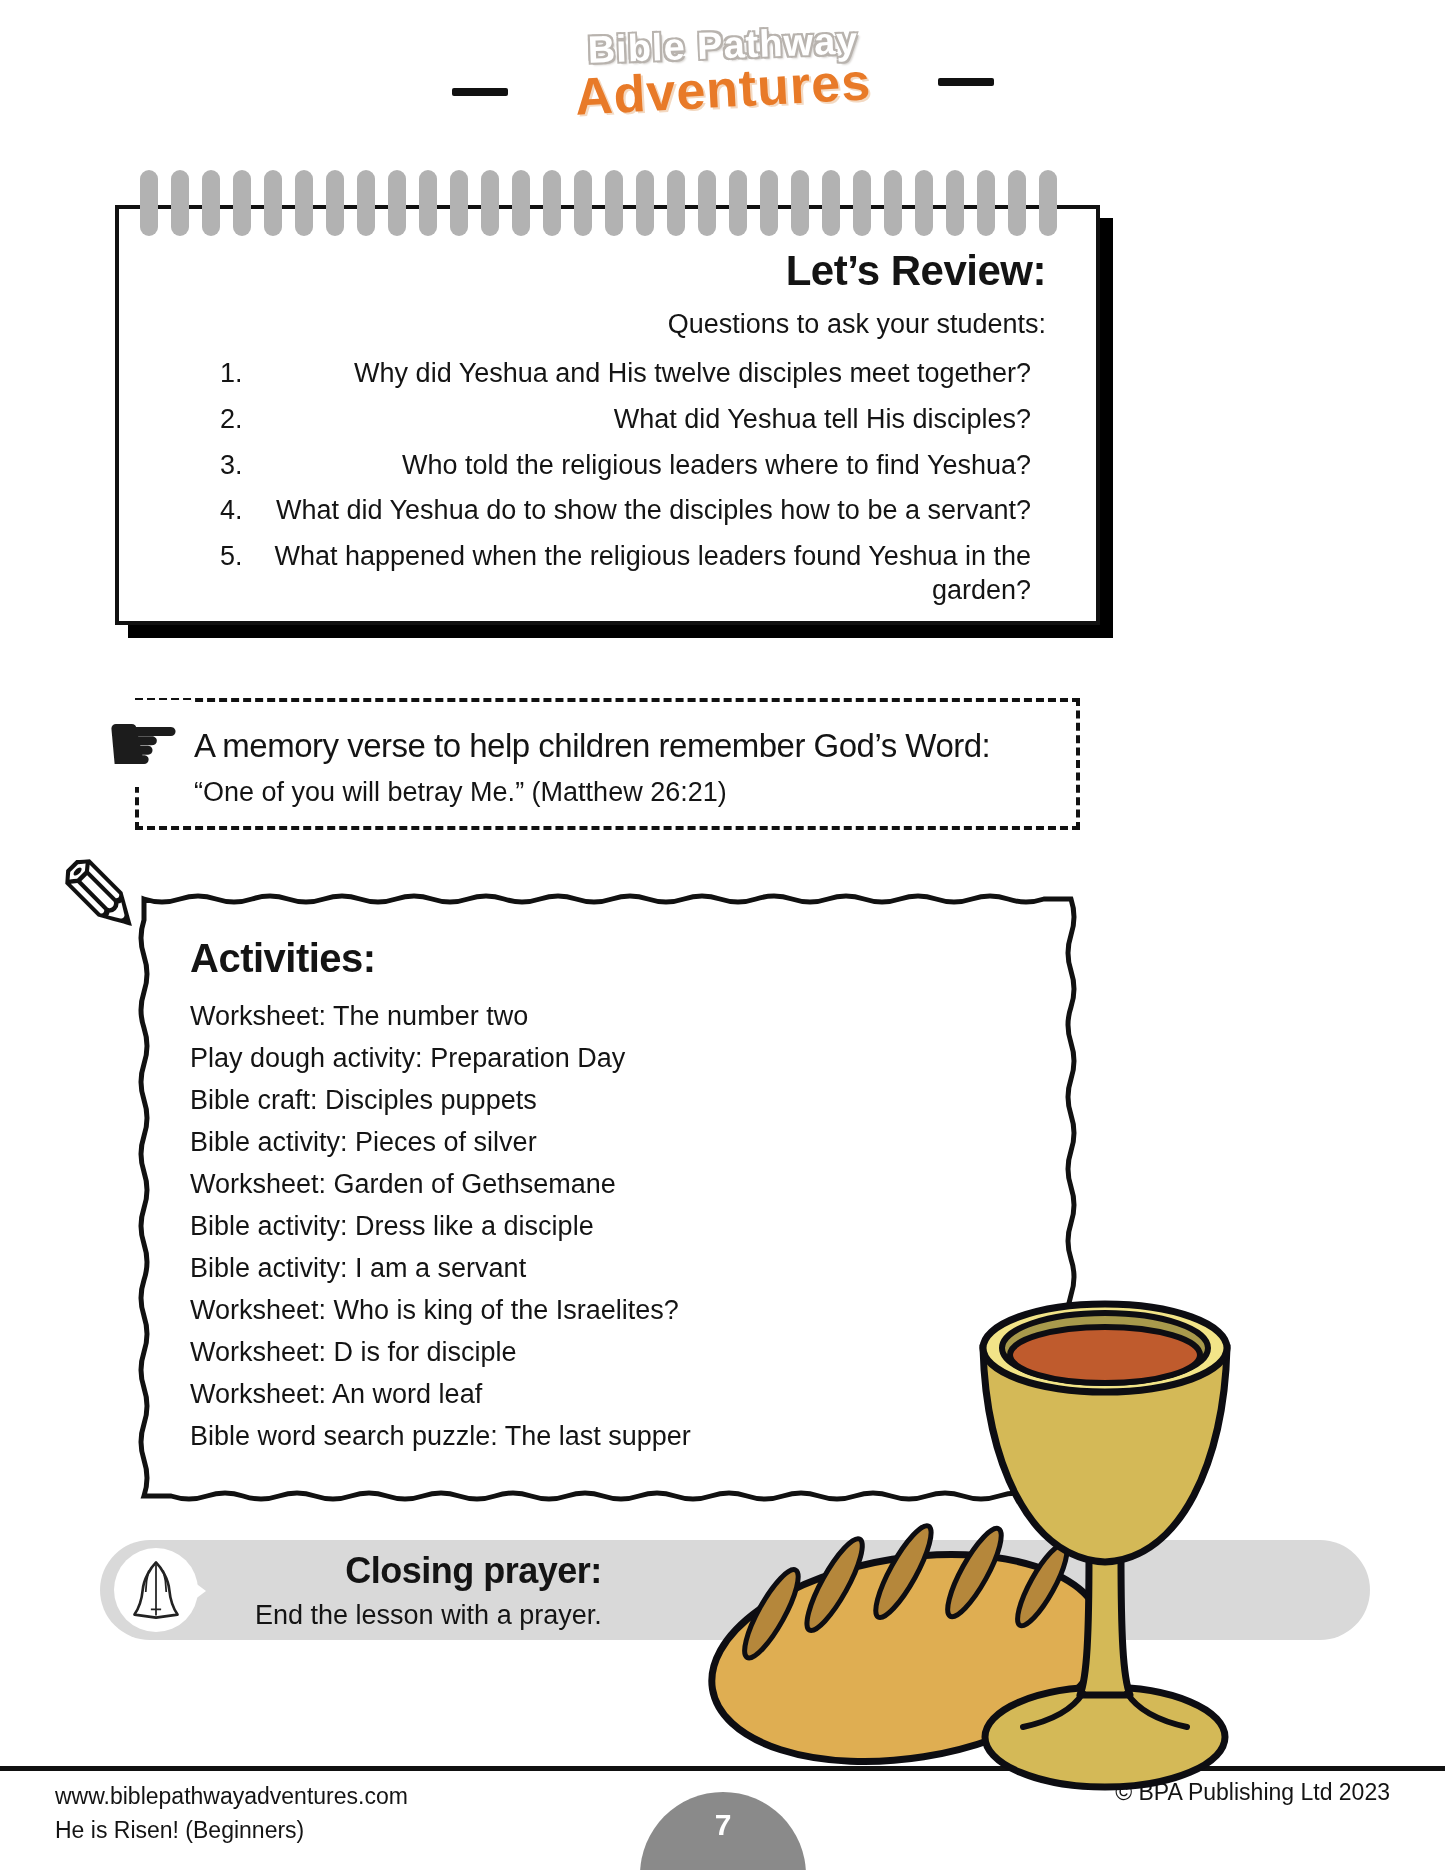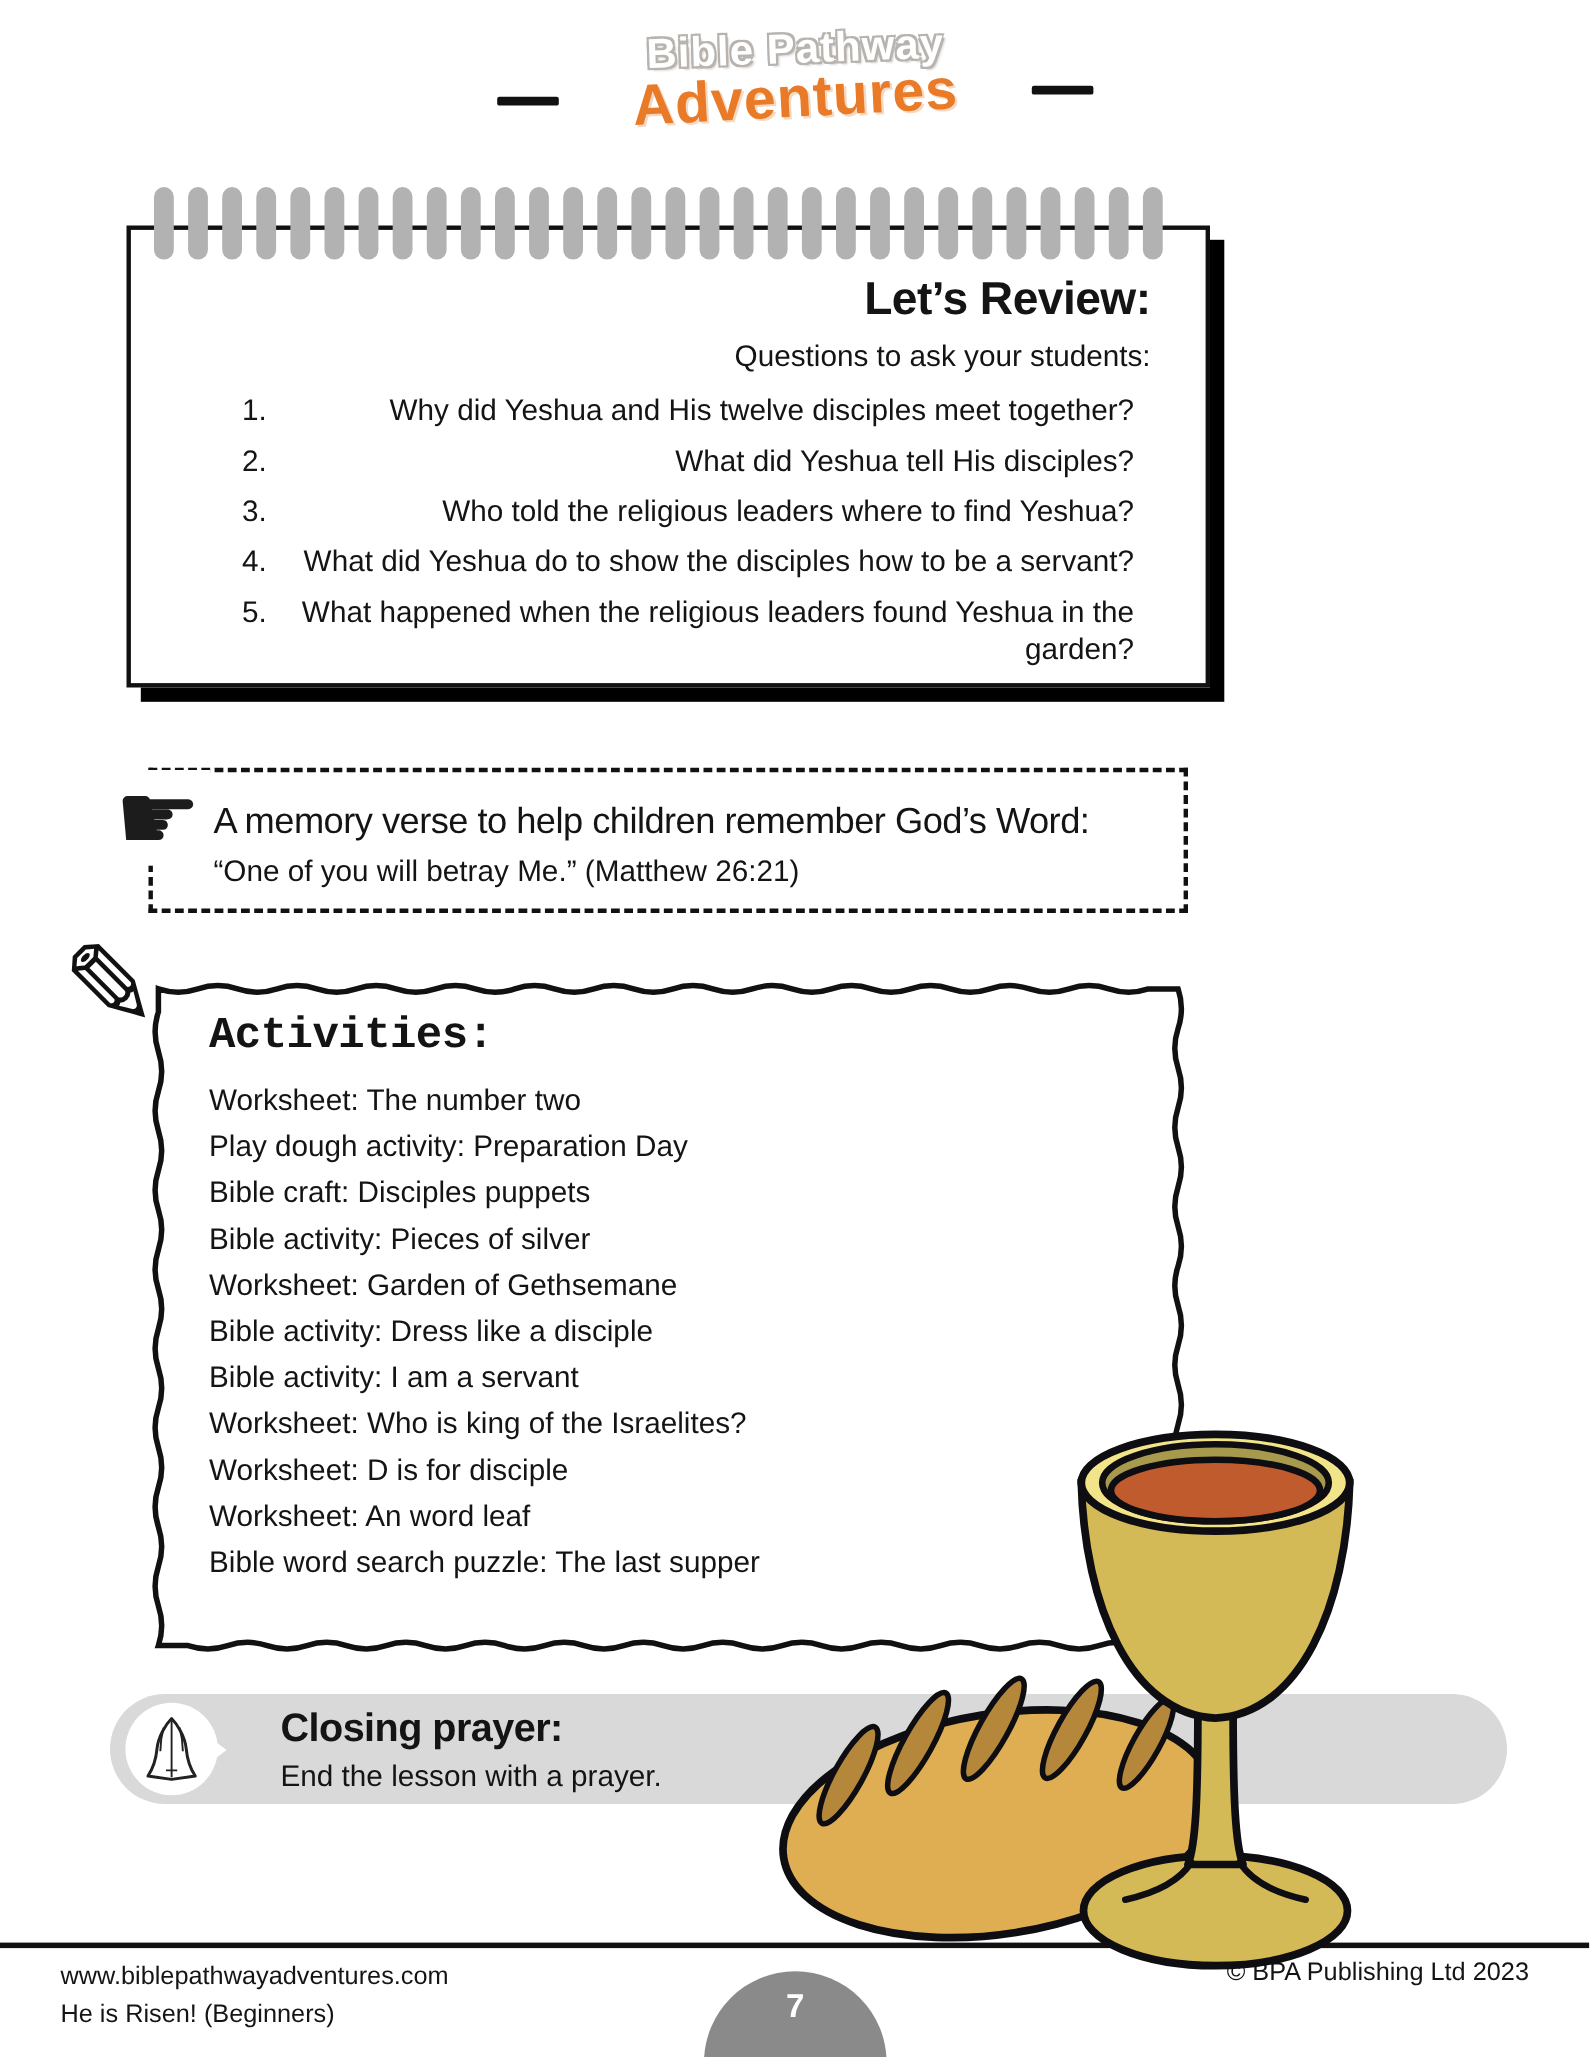--- a/index.html
+++ b/index.html
@@ -32,27 +32,27 @@
   .memory-box{position:absolute;left:135px;top:698px;width:945px;height:132px;box-sizing:border-box;
               border:4px dashed #111;padding:25px 12px 0 55px;}
   .memory-heading{font-size:33px;font-weight:normal;letter-spacing:-0.5px;margin:0 0 10px 0;white-space:nowrap;}
   .hand-icon{position:absolute;left:96px;top:700px;z-index:4;font-size:88px;line-height:0.9;
              color:#1c1c1c;background:#fff;display:inline-block;padding:4px 8px;}
 
   
   .activities-box{position:absolute;left:135px;top:890px;width:945px;height:615px;box-sizing:border-box;
                   padding:30px 20px 0 55px;}
   .activities-box svg.border{position:absolute;left:0;top:0;}
-  .activities-heading{font-size:40px;font-weight:bold;letter-spacing:-0.5px;margin:0 0 14px 0;position:relative;font-family:Liberation Mono, monospace;}
+  .activities-heading{font-size:40px;font-weight:bold;letter-spacing:-0.5px;margin:16px 0 14px 0;position:relative;}
   .activity-line{font-size:27px;line-height:42px;position:relative;}
   .pencil-icon{position:absolute;left:56px;top:845px;font-size:105px;line-height:1;color:#111;z-index:4;}
 
   
   .closing-bar{position:absolute;left:100px;top:1540px;width:1270px;height:100px;
-               background:var(--bar-gray,#d9d9d9);border-radius:50px;z-index:1;}
+               background:var(--bar-gray,#d9d9d9);border-radius:50px;z-index:1;text-align:right;}
   .pray-badge{position:absolute;left:14px;top:8px;width:84px;height:84px;background:#fff;border-radius:50%;}
   .pray-badge:after{content:"";position:absolute;right:-8px;top:34px;width:0;height:0;
                border-top:9px solid transparent;border-bottom:9px solid transparent;border-left:12px solid #fff;}
   .closing-text{position:absolute;left:155px;top:10px;}
   .closing-heading{font-size:36px;font-weight:bold;letter-spacing:-0.5px;margin:0 0 6px 0;}
 
   
   .illustration{position:absolute;left:555px;top:1275px;z-index:6;}
 
   

